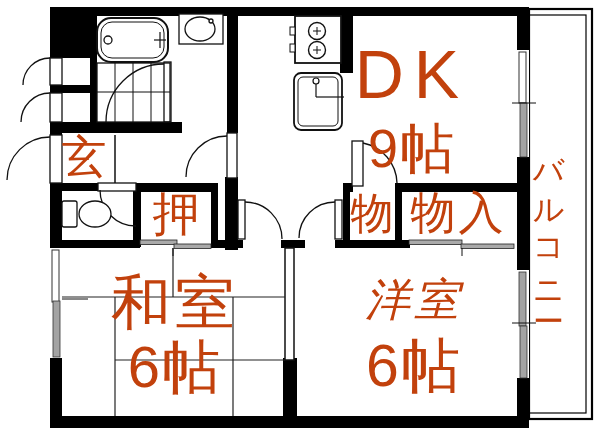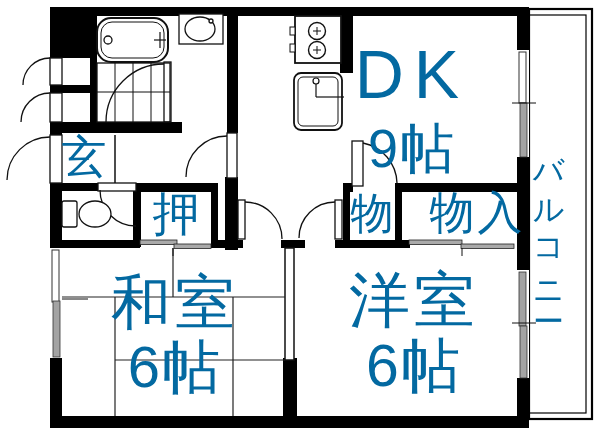--- a/index.html
+++ b/index.html
@@ -1,34 +1,34 @@
 <!DOCTYPE html>
 <html><head>
 <meta charset="utf-8">
 <style>
   html,body{margin:0;padding:0;background:#fff;}
   .stage{position:relative;width:600px;height:429px;background:#fff;overflow:hidden;
          font-family:"Liberation Sans","DejaVu Sans",sans-serif;}
   .stage svg{position:absolute;left:0;top:0;}
-  .lbl{position:absolute;color:#0369a1;text-align:center;white-space:nowrap;line-height:1;}
+  .lbl{position:absolute;color:#c2410c;text-align:center;white-space:nowrap;line-height:1;}
   .lbl-dk{left:330px;top:42px;width:164px;}
   .lbl-dk .l1{display:block;font-size:68px;letter-spacing:10px;line-height:64px;}
   .lbl-dk .l2{display:block;font-size:54px;letter-spacing:2px;line-height:52px;margin-top:16px;}
   .lbl-washitsu{left:78px;top:270px;width:194px;text-align:center;}
   .lbl-washitsu .l1{display:block;font-size:60px;letter-spacing:4px;line-height:66px;}
   .lbl-washitsu .l2{display:block;font-size:58px;letter-spacing:2px;line-height:62px;}
   .lbl-youshitsu{left:318px;top:266px;width:192px;}
-  .lbl-youshitsu .l1{display:block;font-size:61px;letter-spacing:4px;line-height:68px;}
+  .lbl-youshitsu .l1{display:block;font-size:45px;letter-spacing:4px;line-height:68px;font-style:italic;}
   .lbl-youshitsu .l2{display:block;font-size:59px;letter-spacing:2px;line-height:64px;}
   .lbl-balcony{left:533px;top:104px;height:240px;font-size:31px;letter-spacing:7px;
                writing-mode:vertical-rl;text-orientation:upright;}
   .lbl-genkan{left:56px;top:134px;width:56px;font-size:45px;}
   .lbl-oshiire{left:141px;top:190px;width:70px;font-size:47px;}
   .lbl-mono{left:348px;top:192px;width:48px;font-size:43px;}
-  .lbl-monoire{left:402px;top:190px;width:113px;font-size:45px;letter-spacing:3px;padding-left:19px;}
+  .lbl-monoire{left:402px;top:190px;width:113px;font-size:45px;letter-spacing:3px;}
 </style>
 </head>
 <body>
 
 <div class="stage">
 
 <svg width="600" height="429" viewBox="0 0 600 429">
 
   <g fill="none" stroke="#000">
     <rect x="529" y="9" width="63" height="410" stroke-width="2.2"></rect>

